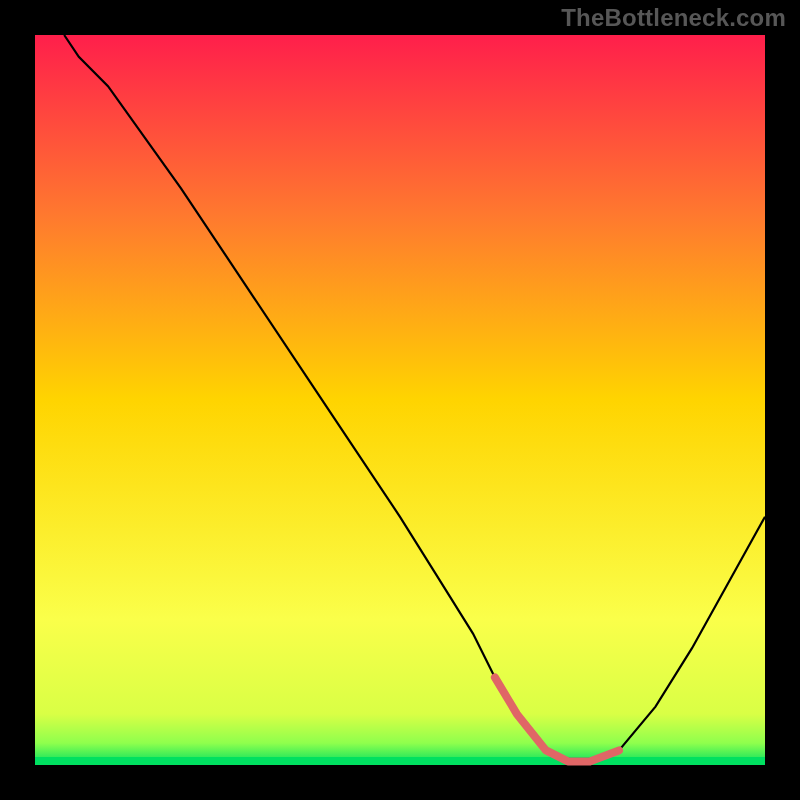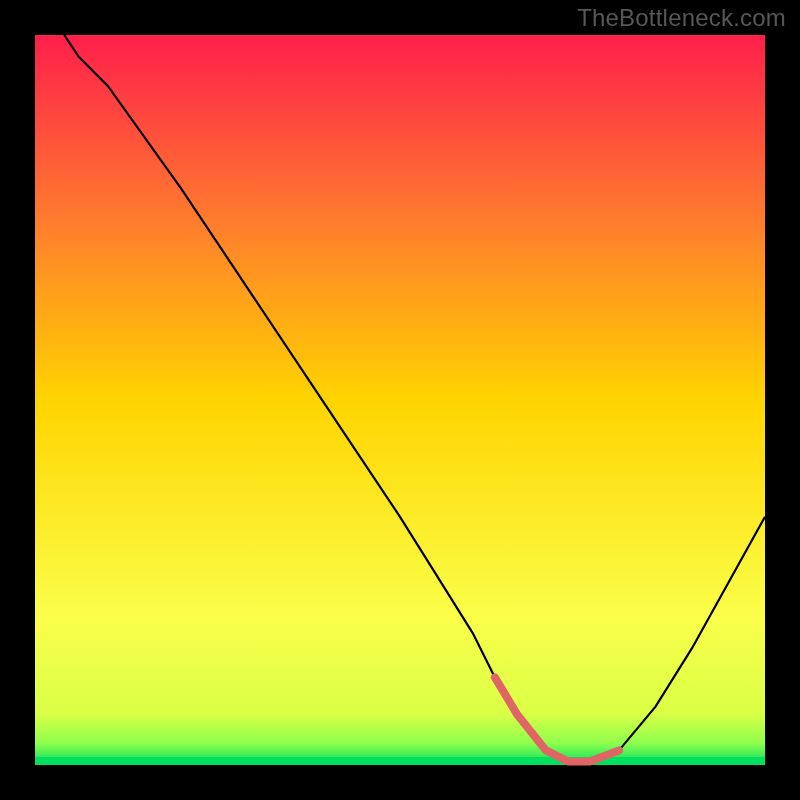--- a/index.html
+++ b/index.html
@@ -15,21 +15,21 @@
     position: relative;
     width: 800px;
     height: 800px;
     background: #000000;
   }
   .watermark {
     position: absolute;
     top: 4px;
     right: 14px;
     font-size: 24px;
-    font-weight: 400;
+    font-weight: 700;
     color: #575757;
     letter-spacing: 0.2px;
     pointer-events: none;
   }
   svg {
     display: block;
   }
 </style>
 </head>
 <body>

